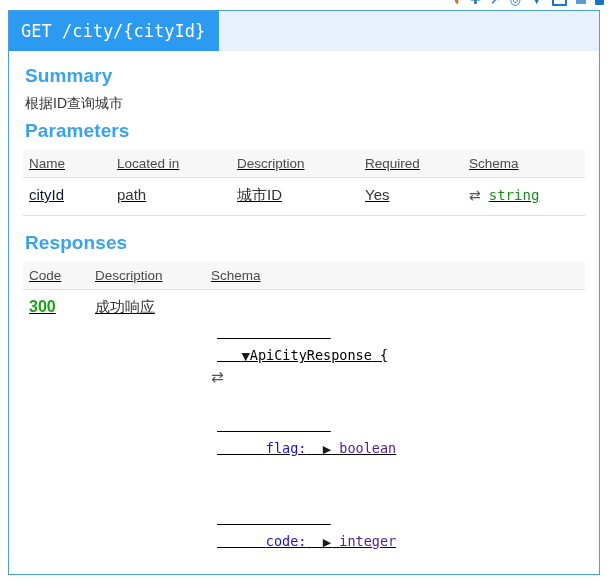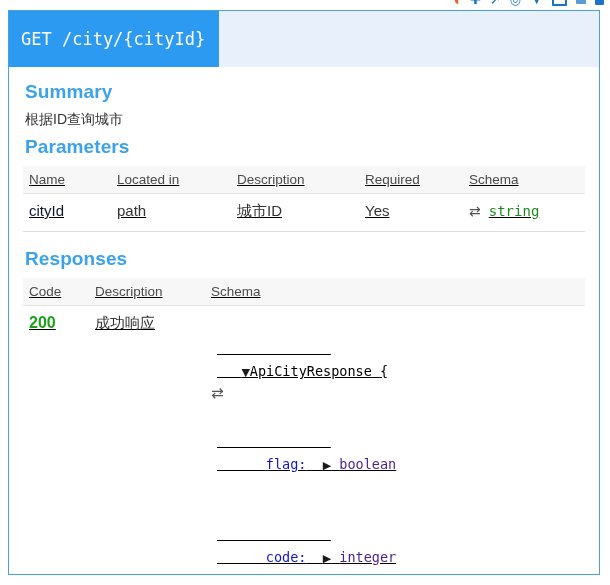--- a/index.html
+++ b/index.html
@@ -64,21 +64,21 @@
     top: 10px;
     width: 592px;
     height: 565px;
     border: 1px solid #4a9fe0;
     box-sizing: border-box;
     background: #ffffff;
   }
 
   
   .op-header {
-    height: 56px;
+    height: 40px;
     background: #e8f1fb;
     display: flex;
     align-items: stretch;
   }
   .op-tab {
     background: #2c9af0;
     color: #ffffff;
     font-family: "DejaVu Sans Mono", "Liberation Mono", monospace;
     font-size: 17px;
     display: flex;
@@ -272,21 +272,21 @@
       <thead>
         <tr>
           <th>Code</th>
           <th>Description</th>
           <th>Schema</th>
         </tr>
       </thead>
       <tbody>
         <tr>
           <td class="vmid">
-            <span class="code-200">200</span>
+            <span class="code-200">300</span>
           </td>
           <td class="vmid resp-desc">成功响应</td>
           <td style="position:relative;">
             <span class="resp-swap" style="position:absolute; left:6px; top:78px;">⇄</span>
 
             <div class="schema-tree">
               <span class="tree-row">   <span class="tri">▼</span><span class="tname">ApiCityResponse</span> <span class="brace">{</span></span>
 
               <span class="tree-row">      <span class="key">flag:</span>  <span class="tri">▶</span> <span class="tval">boolean</span></span>
 

